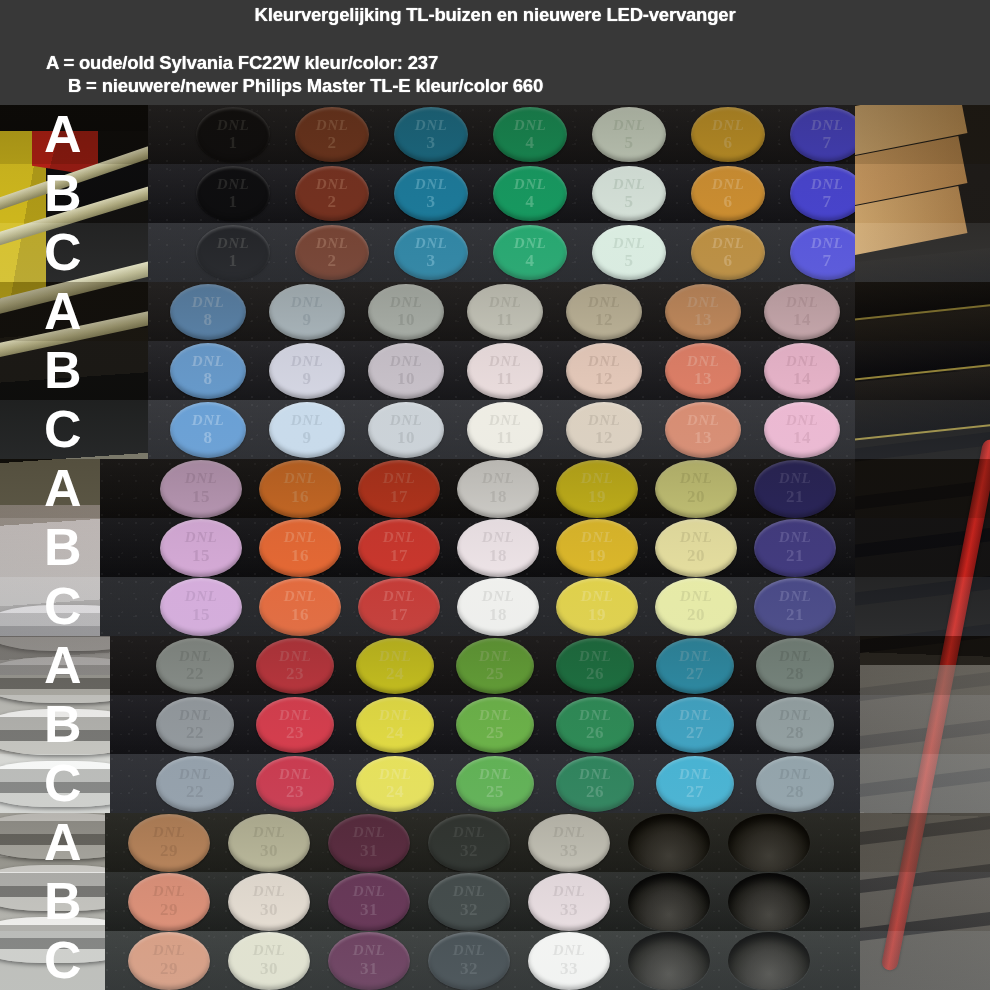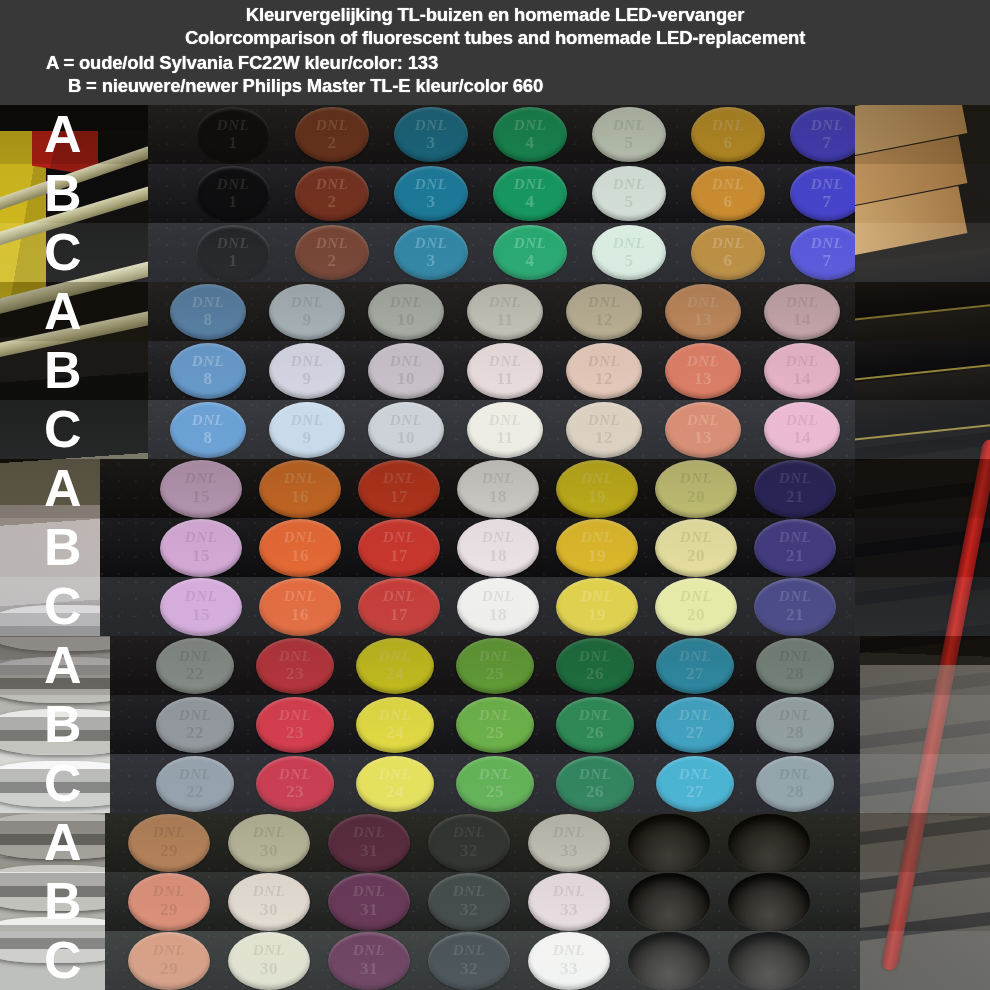--- a/index.html
+++ b/index.html
@@ -60,23 +60,22 @@
   
   .tint{position:absolute;left:0;top:0;width:990px;height:100%;
         pointer-events:none;z-index:30;}
 </style>
 </head>
 <body>
 
 <div id="stage">
 
   <div id="header">
-    <div class="t-line" id="tl1">Kleurvergelijking TL-buizen en homemade LED-vervanger</div>
-    <div class="t-line" id="tl2">Colorcomparison of fluorescent tubes and homemade LED-replacement</div>
-    <div class="t-line" id="tl3">A = oude/old Sylvania FC22W kleur/color: 133</div>
+    <div class="t-line" id="tl1">Kleurvergelijking TL-buizen en nieuwere LED-vervanger</div>
+    <div class="t-line" id="tl3">A = oude/old Sylvania FC22W kleur/color: 237</div>
     <div class="t-line" id="tl4">B = nieuwere/newer Philips Master TL-E kleur/color 660</div>
   </div>
 
   <div id="body">
       <div class="row" style="top: 0px; height: 59px;">
         <div class="lphoto">
           <div class="scene" style="top: 0px; background: linear-gradient(176deg, rgb(10, 10, 10) 0px, rgb(10, 10, 10) 12%, rgb(16, 15, 13) 12%, rgb(16, 15, 13) 26%, rgb(26, 24, 19) 26%, rgb(26, 24, 19) 31%, rgb(12, 12, 10) 31%, rgb(12, 12, 10) 40%, rgb(110, 106, 86) 40%, rgb(110, 106, 86) 47%, rgb(201, 201, 193) 47%, rgb(201, 201, 193) 56%, rgb(155, 155, 147) 56%, rgb(155, 155, 147) 62%, rgb(196, 196, 189) 62%, rgb(196, 196, 189) 72%, rgb(216, 216, 210) 72%, rgb(216, 216, 210) 84%, rgb(189, 189, 182) 84%, rgb(189, 189, 182) 100%);">
             <div style="position: absolute; left: 0px; top: 8px; width: 46px; height: 185px; background: linear-gradient(100deg, rgb(216, 192, 28) 0px, rgb(216, 192, 28) 55%, rgb(184, 162, 22) 55%, rgb(184, 162, 22) 100%);"></div>
             <div style="position: absolute; left: 32px; top: 10px; width: 66px; height: 56px; background: linear-gradient(105deg, rgb(192, 31, 20) 0px, rgb(192, 31, 20) 40%, rgb(156, 26, 16) 40%, rgb(156, 26, 16) 100%); transform: skewY(9deg);"></div>
             <div style="position: absolute; left: 0px; top: 0px; width: 148px; height: 26px; background: rgb(7, 7, 7);"></div>

